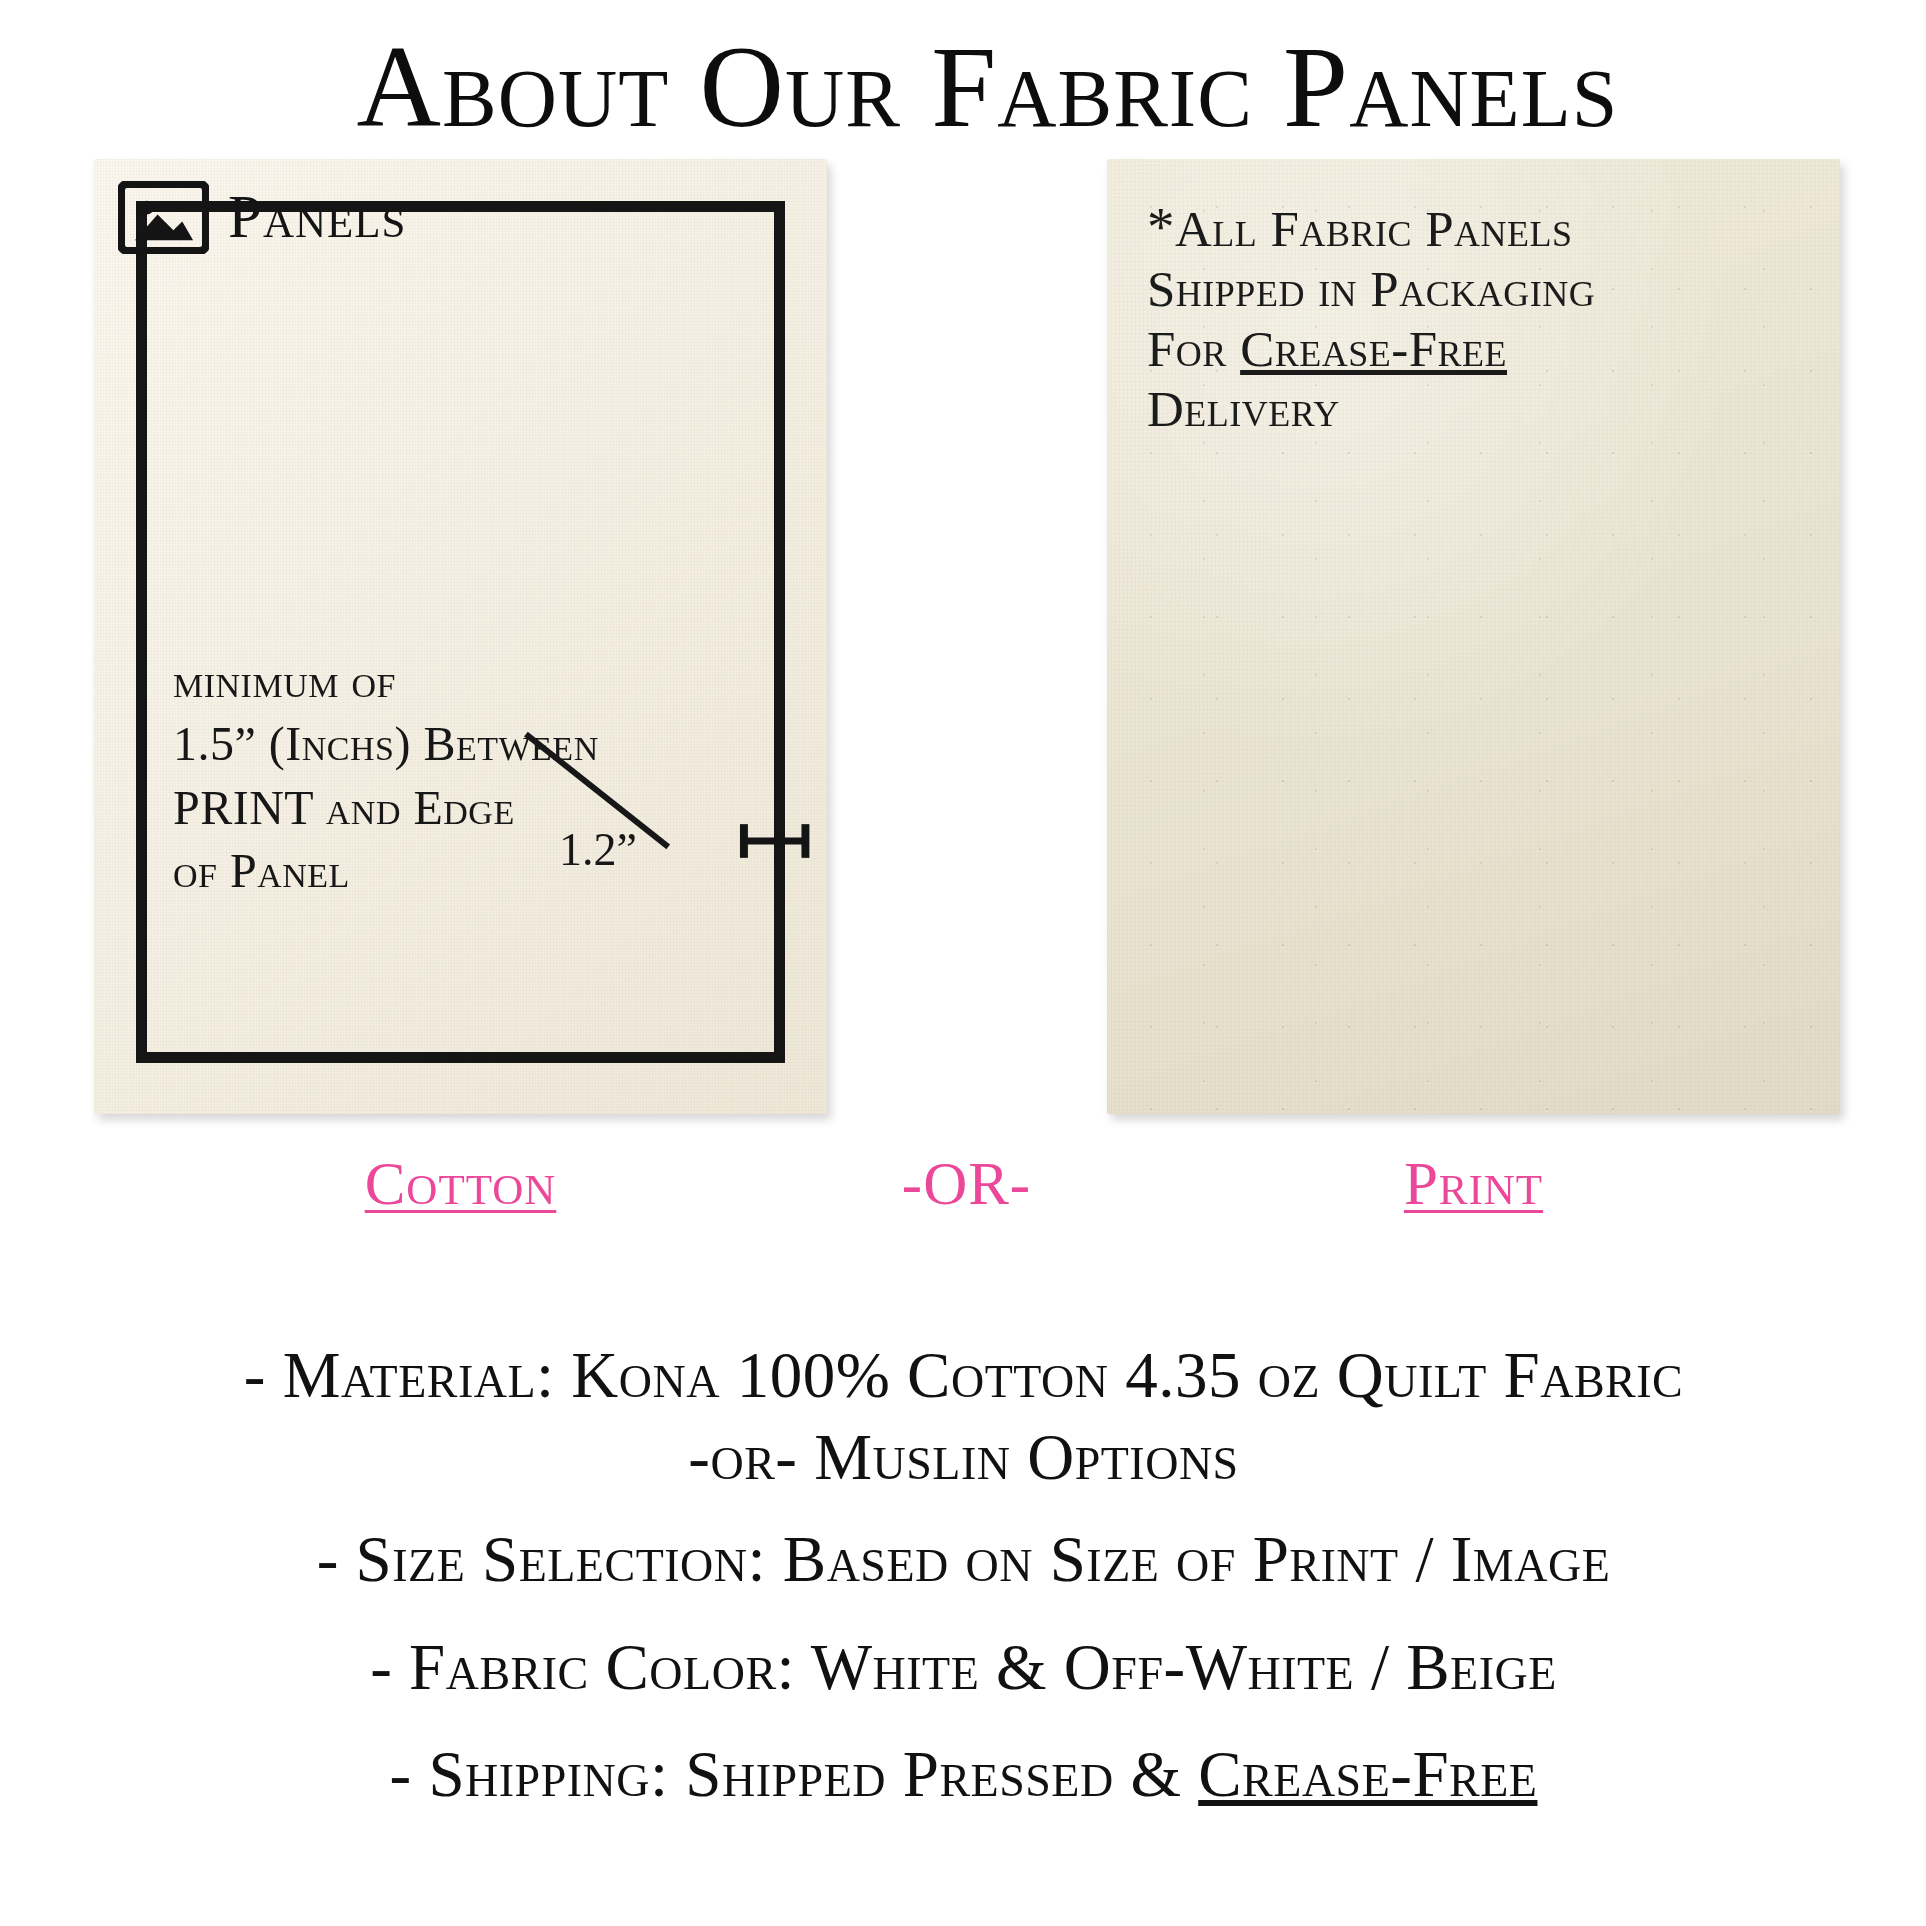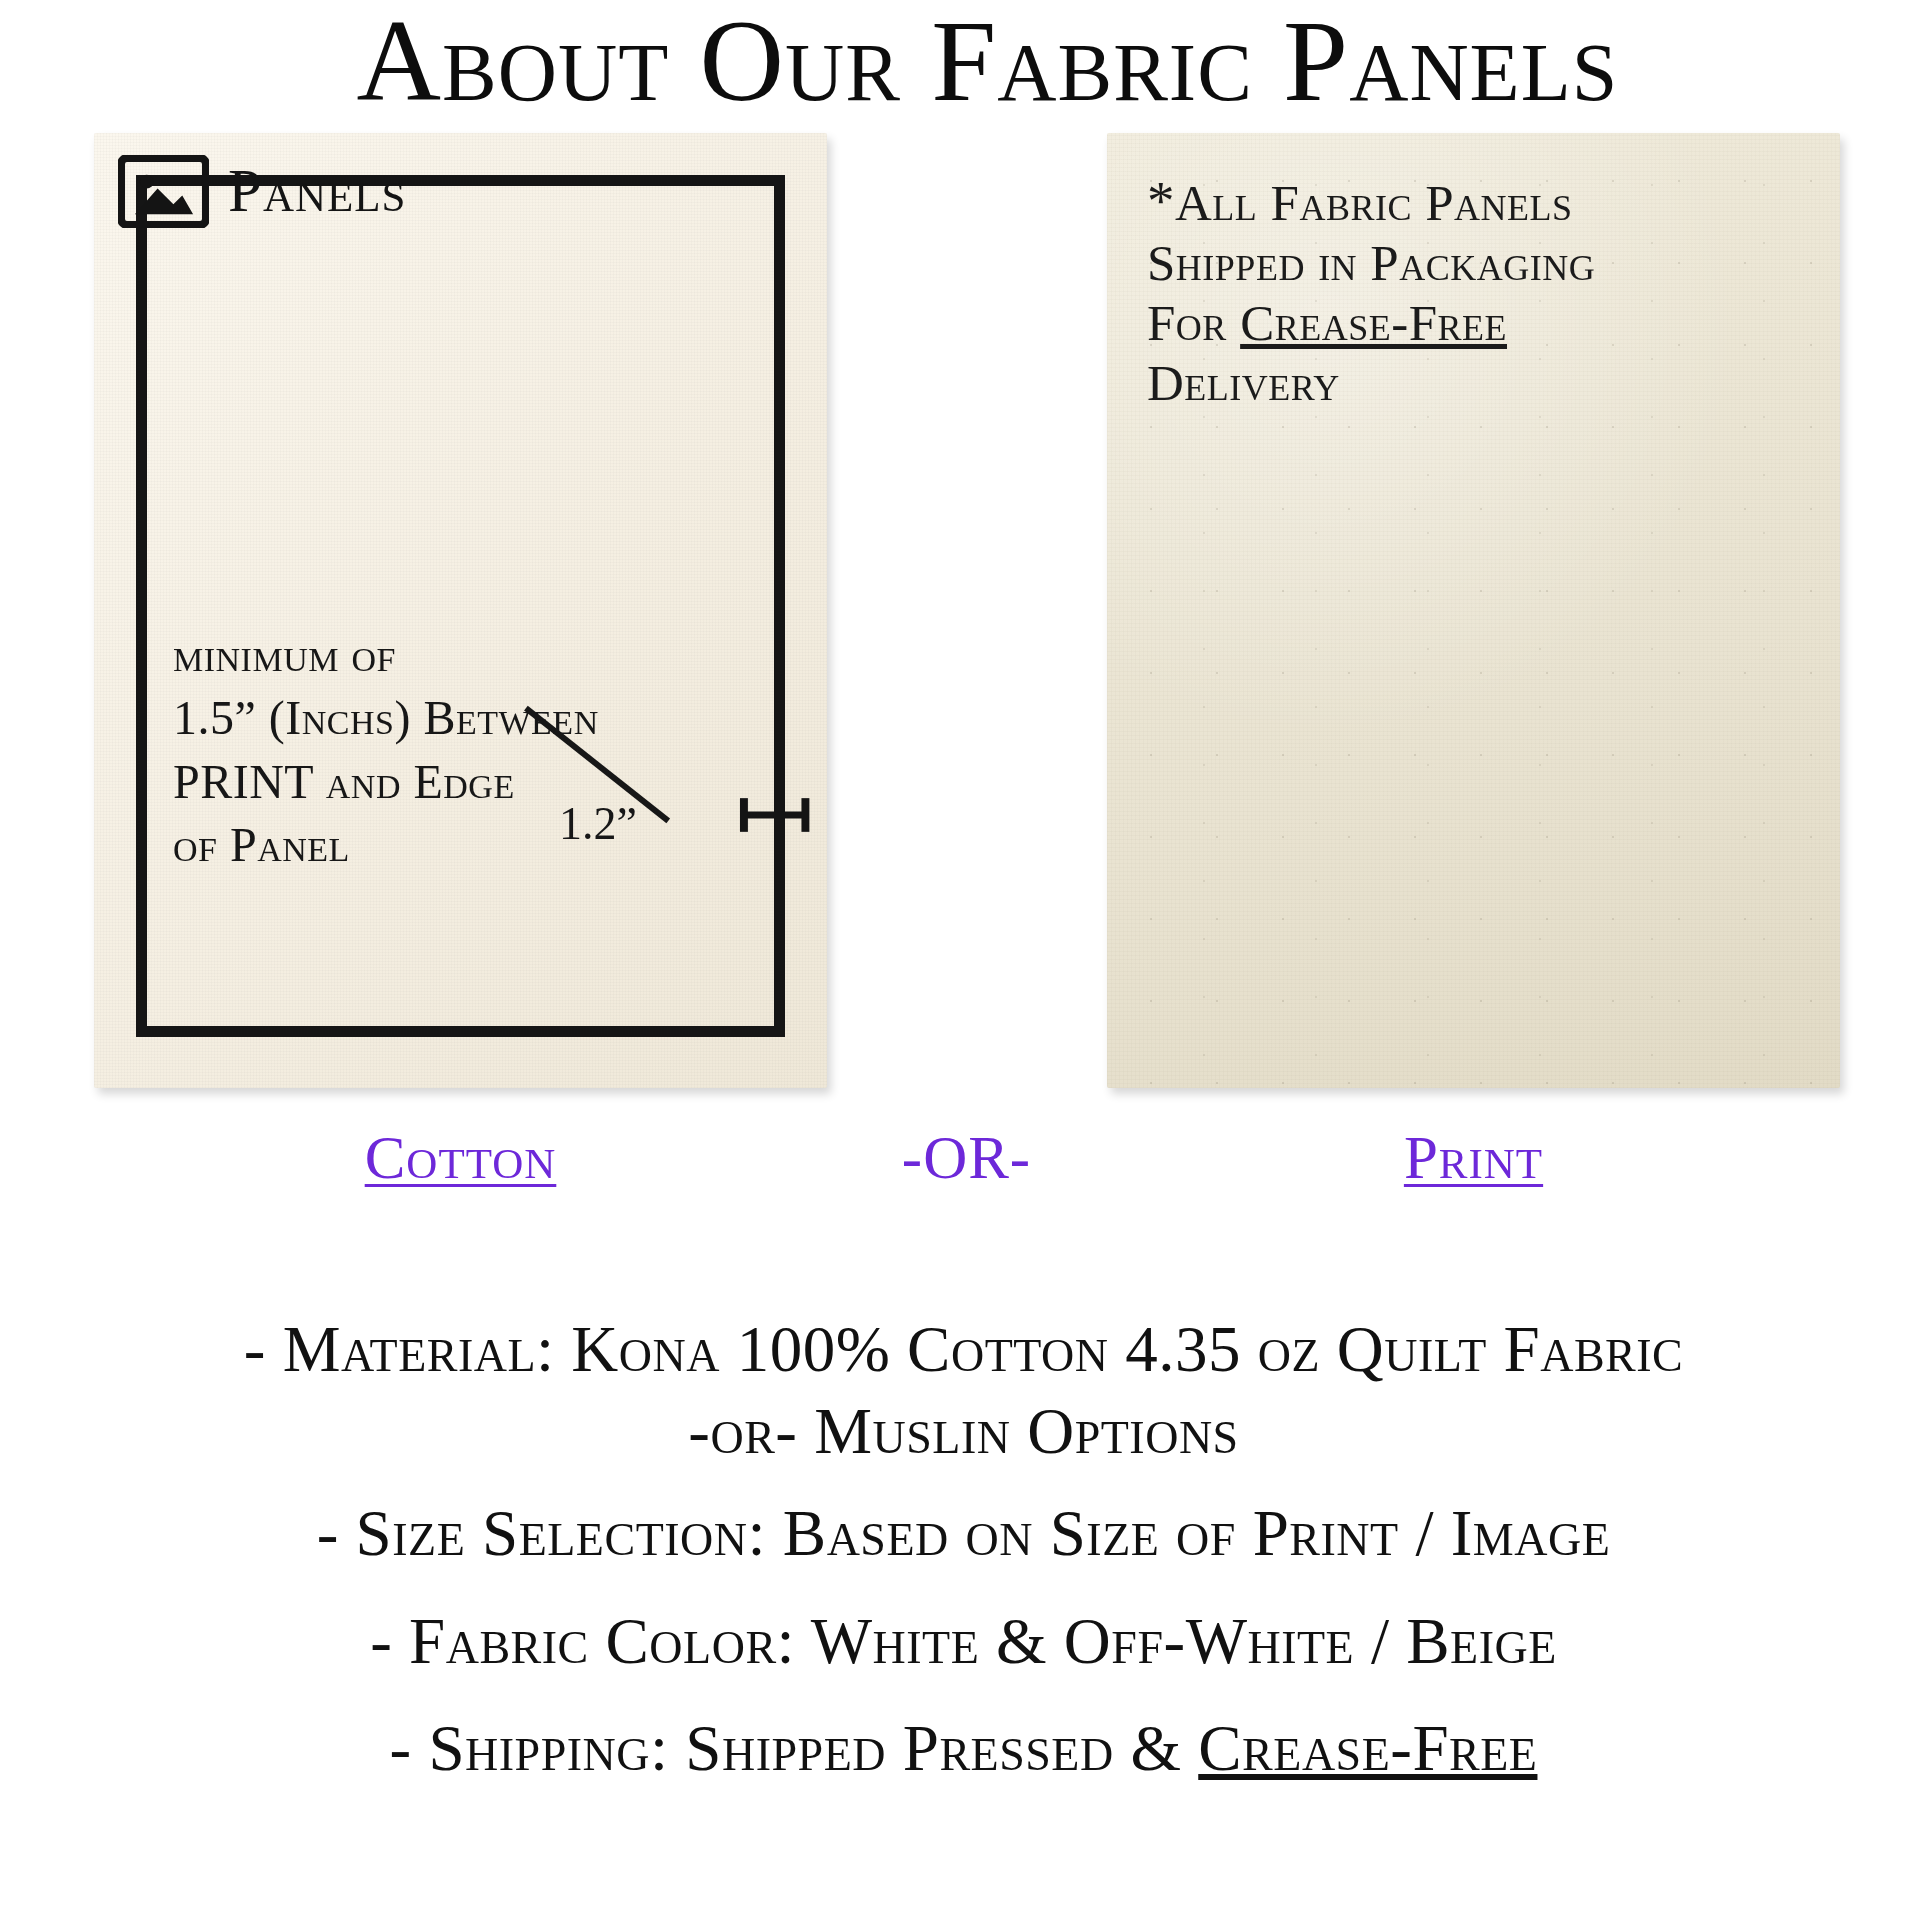--- a/index.html
+++ b/index.html
@@ -17,20 +17,21 @@
   }
 
   
   .title {
     text-align: center;
     font-family: "Liberation Serif", serif;
     font-size: 117px;
     line-height: 1.05;
     letter-spacing: 1px;
     font-variant: small-caps;
+    padding-top: 26px;
     color: #0d0d0d;
     white-space: nowrap;
     margin-left: 48px;
   }
 
   
   .panels {
     position: relative;
     height: 990px;
     margin-top: 10px;
@@ -179,21 +180,21 @@
   .captions {
     position: relative;
     height: 109px;
   }
   .caption {
     position: absolute;
     top: 0;
     font-size: 61px;
     font-variant: small-caps;
     letter-spacing: 1px;
-    color: #6d28d9;
+    color: #ec4899;
     text-align: center;
     white-space: nowrap;
   }
   .cap-cotton { left: 94px; width: 733px; }
   .cap-or     { left: 832px; width: 269px; }
   .cap-muslin { left: 1107px; width: 733px; }
   .cap-underline {
     text-decoration: underline;
     text-underline-offset: 6px;
     text-decoration-thickness: 3px;

